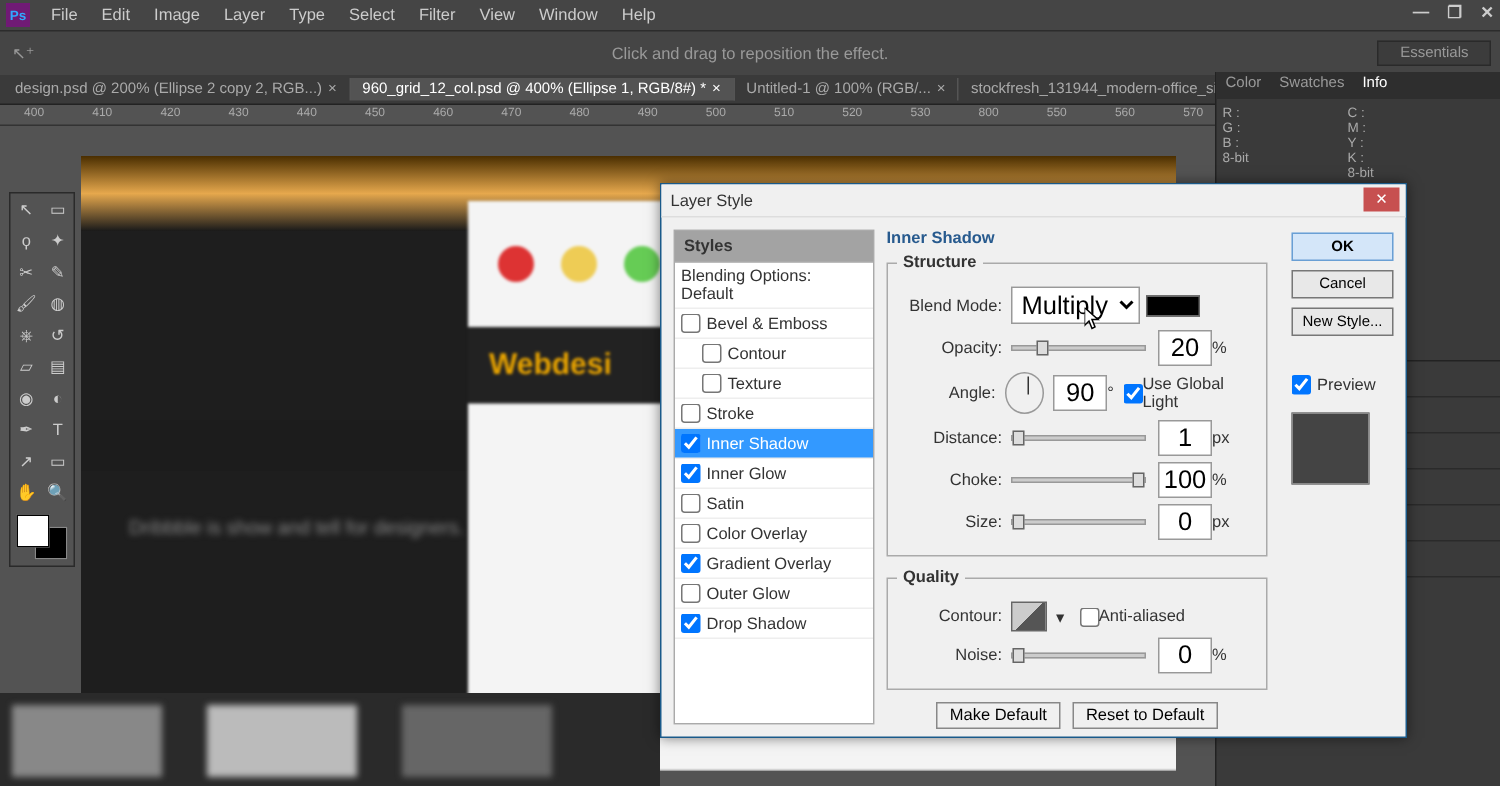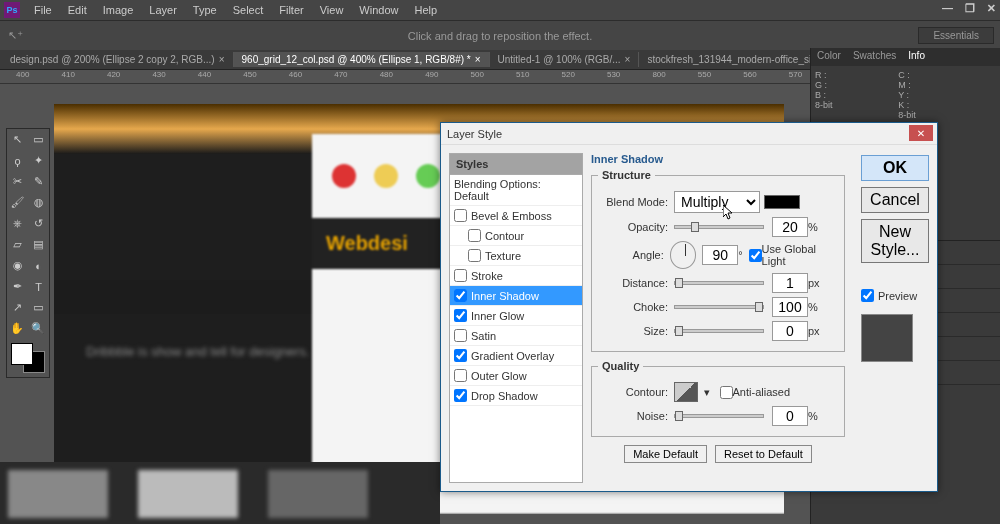--- a/index.html
+++ b/index.html
@@ -60,33 +60,33 @@
 .styles-list .row input { margin-right: 4px; }
 .styles-list .row.sel { background: #3399ff; color: #fff; }
 .styles-list .row.ind { padding-left: 18px; }
 
 .settings { flex: 1; padding: 8px; color: #333; }
 .settings fieldset { border: 1px solid #aaa; padding: 6px; margin-bottom: 8px; }
 .settings legend { font-weight: bold; font-size: 11px; padding: 0 4px; }
 .settings .eff-title { font-weight: bold; color: #275a8e; margin-bottom: 4px; }
 .settings .line { display: flex; align-items: center; margin: 4px 0; font-size: 11px; }
 .settings .line label { width: 70px; text-align: right; margin-right: 6px; }
-.settings select, .settings input[type=text] { font-size: 14px; border: 1px solid #999; background: #fff; padding: 1px 2px; }
+.settings select, .settings input[type=text] { font-size: 17px; border: 1px solid #999; background: #fff; padding: 1px 2px; }
 .settings input[type=text] { width: 36px; text-align: center; }
 .settings .slider { width: 90px; height: 4px; background: #ccc; border: 1px solid #999; position: relative; margin-right: 8px; }
 .settings .slider .knob { width: 8px; height: 10px; background: #ddd; border: 1px solid #666; position: absolute; top: -4px; }
 .settings .colorbox { width: 36px; height: 14px; background: #000; border: 1px solid #666; margin-left: 4px; }
 .settings .angle { width: 28px; height: 28px; border: 1px solid #999; border-radius: 50%; margin-right: 6px; position: relative; }
 .settings .angle::after { content: ""; position: absolute; left: 14px; top: 2px; width: 1px; height: 12px; background: #333; }
 .settings .contour { width: 24px; height: 20px; border: 1px solid #666; background: linear-gradient(135deg,#ccc 50%,#555 50%); }
 .settings .btns { display: flex; gap: 8px; justify-content: center; margin-top: 6px; }
 .settings button { font-size: 11px; padding: 2px 8px; background: #f0f0f0; border: 1px solid #888; }
 
 .dialog-right { width: 84px; padding: 10px 8px; display: flex; flex-direction: column; gap: 6px; }
-.dialog-right button { font-size: 16px; padding: 3px 4px; border: 1px solid #777; background: #e8e8e8; }
+.dialog-right button { font-size: 10px; padding: 3px 4px; border: 1px solid #777; background: #e8e8e8; }
 .dialog-right button.primary { background: #d4e6f9; border-color: #6a9fd4; font-weight: bold; }
 .dialog-right .preview-chk { display: flex; align-items: center; font-size: 11px; color: #333; margin-top: 20px; }
 .dialog-right .preview-swatch { width: 52px; height: 48px; background: #444; border: 1px solid #888; margin-top: 6px; }
 
 .cursor { position: absolute; left: 723px; top: 205px; width: 12px; height: 16px; pointer-events: none; }
 .cursor svg { width: 100%; height: 100%; }
 </style>
 </head>
 <body>
 
@@ -259,20 +259,24 @@
           </div>
           <div class="row">
             <input type="checkbox" checked="" style="">
             <span>Inner Glow</span>
           </div>
           <div class="row">
             <input type="checkbox" style="">
             <span>Satin</span>
           </div>
           <div class="row">
+            <input type="checkbox" style="">
+            <span>Color Overlay</span>
+          </div>
+          <div class="row">
             <input type="checkbox" checked="" style="">
             <span>Gradient Overlay</span>
           </div>
           <div class="row">
             <input type="checkbox" style="">
             <span>Outer Glow</span>
           </div>
           <div class="row">
             <input type="checkbox" checked="" style="">
             <span>Drop Shadow</span>

